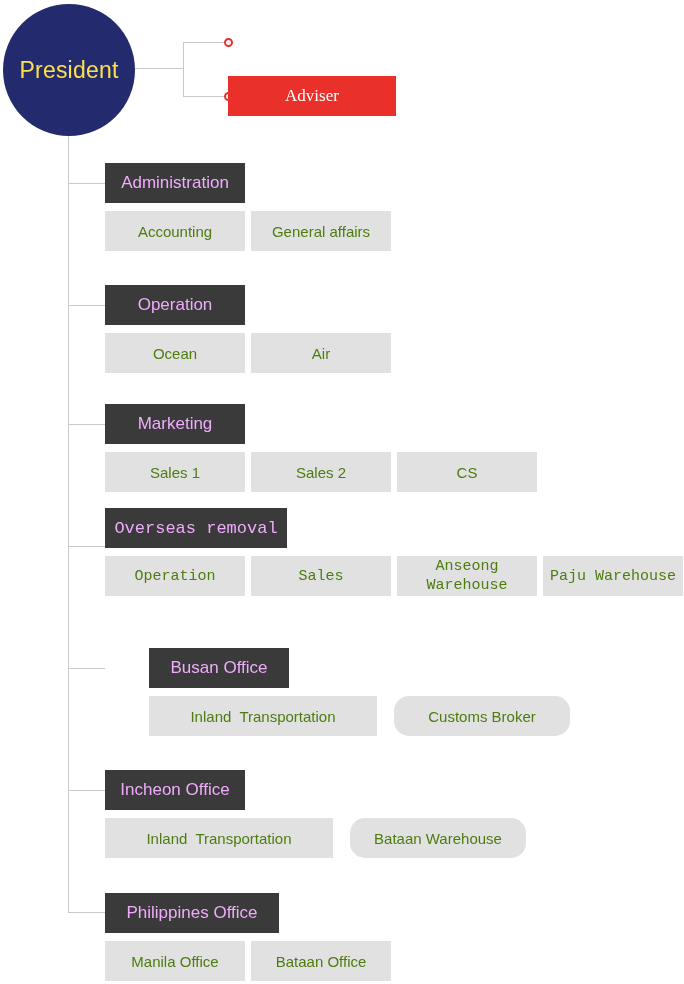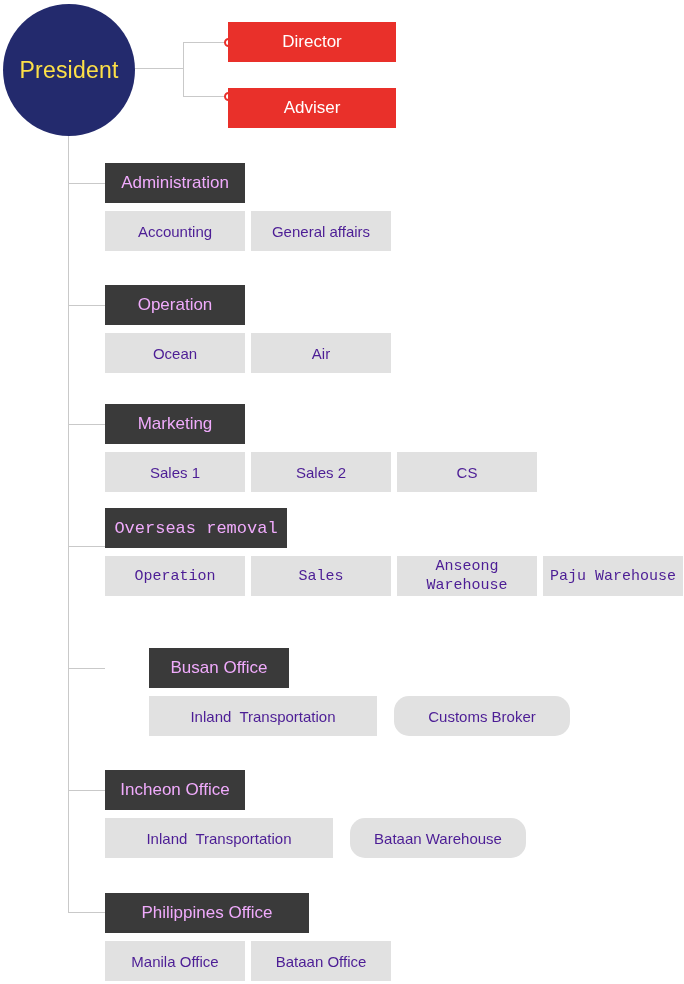--- a/index.html
+++ b/index.html
@@ -25,36 +25,36 @@
   }
   .president-circle span{color:#fde047;font-size:23px;font-weight:500;letter-spacing:0.2px;}
   
   .exec-box{
     position:absolute;left:228px;width:168px;height:40px;
     background:var(--executive-red,#e9302a);
     display:flex;align-items:center;justify-content:center;
     color:#ffffff;font-size:17px;font-weight:500;
   }
   .exec-director{top:22px;}
-  .exec-adviser{top:88px;}
+  .exec-adviser{top:76px;font-family:Liberation Serif, serif;}
   
   .org-section{position:absolute;left:105px;}
   .section-header{
     width:140px;height:40px;background:var(--header-dark,#3a3a3a);
     color:#f0abfc;font-size:17px;font-weight:500;
     display:flex;align-items:center;justify-content:center;
     white-space:nowrap;
   }
   .hdr-w182{width:182px;}
-  .hdr-w174{width:204px;}
+  .hdr-w174{width:174px;}
   .children{display:flex;gap:6px;margin-top:8px;}
   .children.gap9{gap:17px;}
   .child{
     width:140px;height:40px;background:var(--child-gray,#e1e1e1);
-    color:#4c1d95;font-size:15px;line-height:19px;
+    color:#4d7c0f;font-size:15px;line-height:19px;
     display:flex;align-items:center;justify-content:center;
     text-align:center;white-space:pre-wrap;
   }
   .child.w228{width:228px;}
   .child.w176{width:176px;border-radius:15px;}
 </style>
 </head>
 <body>
 
 <div class="stage">
@@ -72,23 +72,20 @@
   <div class="line" style="left:68px;top:424px;width:37px;height:1px;"></div>
   <div class="line" style="left:68px;top:546px;width:37px;height:1px;"></div>
   <div class="line" style="left:68px;top:668px;width:37px;height:1px;"></div>
   <div class="line" style="left:68px;top:790px;width:37px;height:1px;"></div>
   <div class="line" style="left:68px;top:912px;width:37px;height:1px;"></div>
 
   <div class="president-circle">
     <span>President</span>
   </div>
 
-  <div class="exec-box exec-director">
-    <span>Director</span>
-  </div>
   <div class="exec-box exec-adviser">
     <span>Adviser</span>
   </div>
 
   <section class="org-section" style="top:163px;">
     <div class="section-header">Administration</div>
     <div class="children">
       <div class="child">Accounting</div>
       <div class="child">General affairs</div>
     </div>

